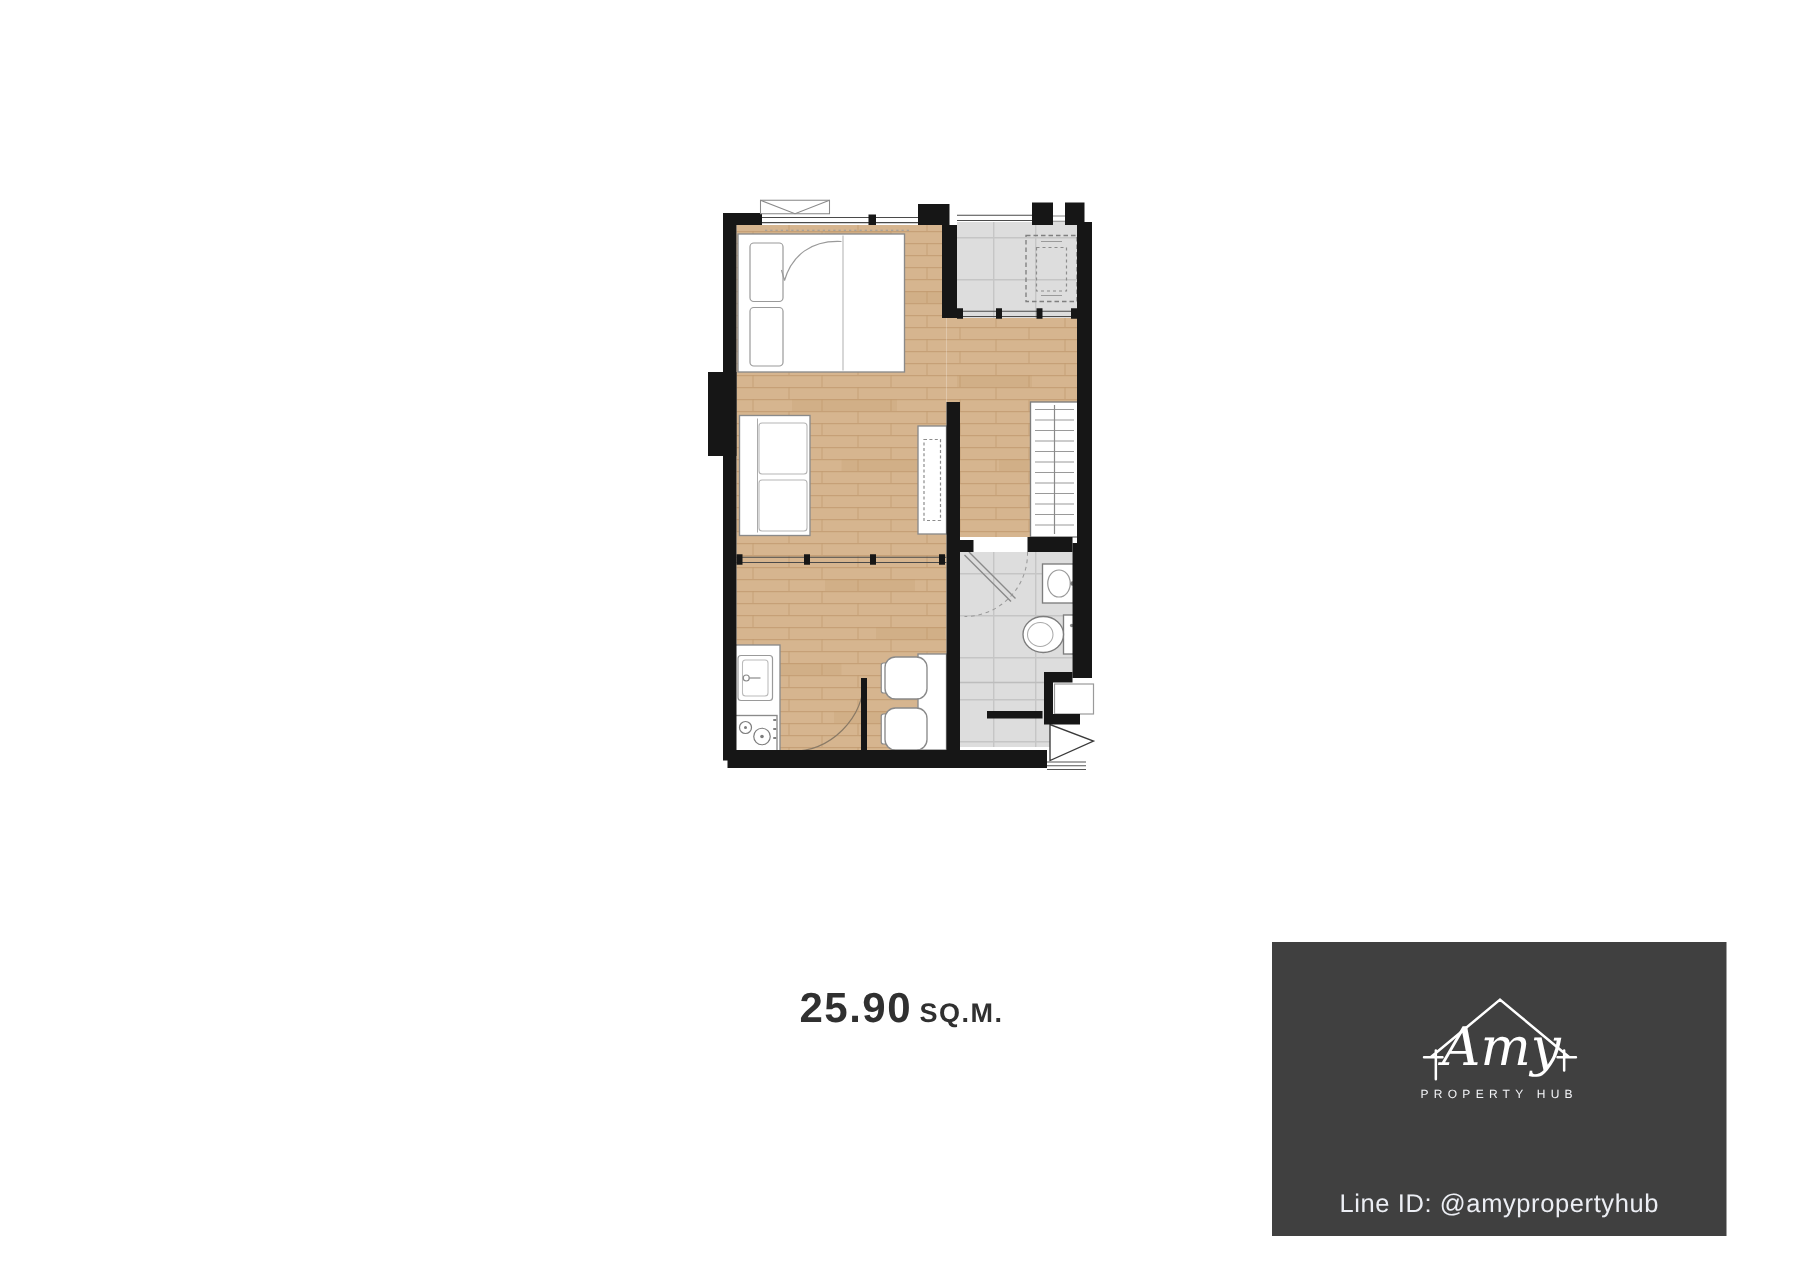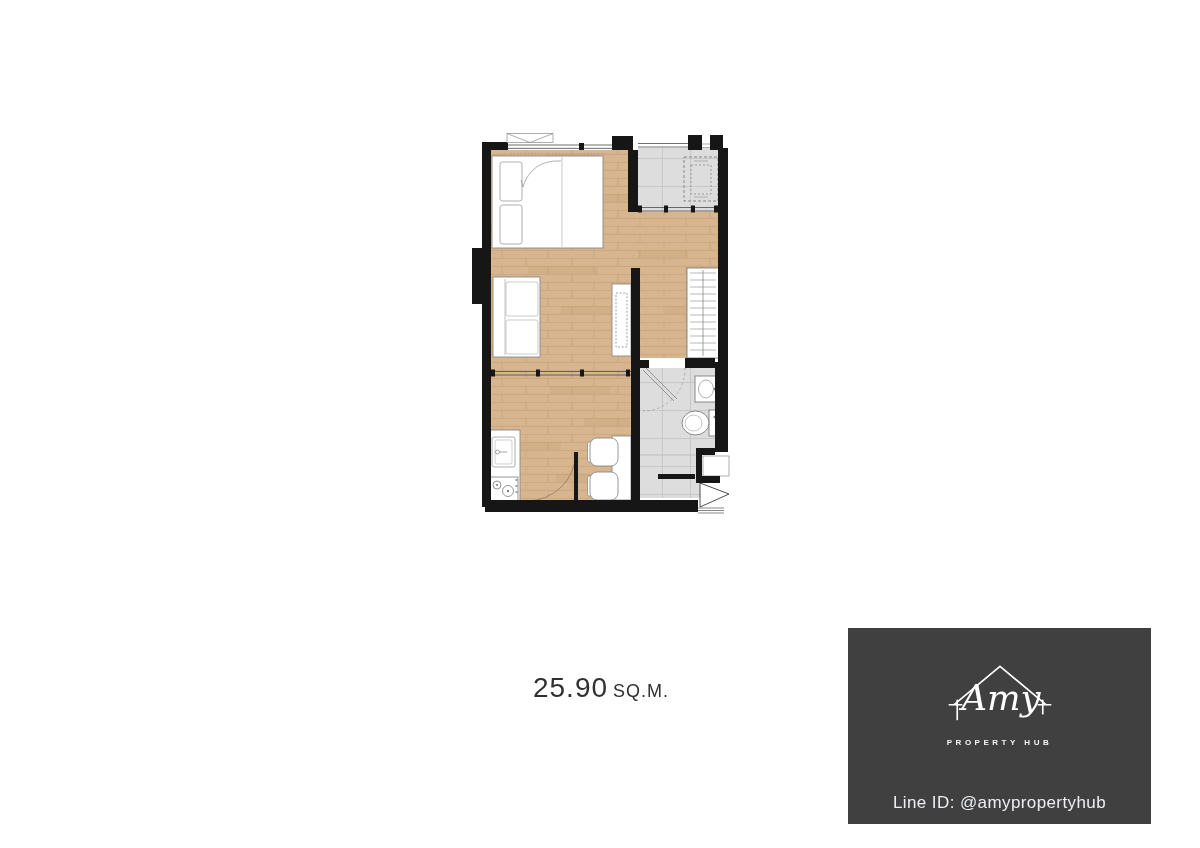--- a/index.html
+++ b/index.html
@@ -1,26 +1,26 @@
 <!DOCTYPE html>
 <html><head>
 <meta charset="utf-8">
 <style>
   html,body{margin:0;padding:0;background:#ffffff;}
   .stage{position:relative;width:1200px;height:848px;background:#ffffff;overflow:hidden;
          font-family:"Liberation Sans",sans-serif;}
   .plan{position:absolute;left:466px;top:130px;width:270px;height:384px;}
   .caption{position:absolute;left:436px;top:648px;width:330px;text-align:center;color:#303030;}
   .unit{font-size:42px;line-height:1.1;font-weight:400;letter-spacing:1px;}
-  .area{margin-top:24px;font-size:28px;letter-spacing:1px;}
+  .area{margin-top:8px;font-size:28px;letter-spacing:1px;font-weight:bold;}
   .unit-sm{font-size:18px;margin-left:5px;letter-spacing:1px;}
   .watermark{position:absolute;left:848px;top:628px;width:303px;height:196px;background:#404040;
              display:flex;flex-direction:column;align-items:center;color:#edeff5;}
   .logo-svg{margin-top:34px;width:118px;height:60px;display:block;}
-  .logo-sub{font-size:8px;letter-spacing:3.5px;font-weight:bold;margin-top:16px;color:#f3f4f7;}
+  .logo-sub{font-size:8px;letter-spacing:3.5px;font-weight:normal;margin-top:3px;color:#f3f4f7;}
   .contact{margin-top:auto;margin-bottom:9px;text-align:center;font-size:17px;line-height:24px;
            letter-spacing:.4px;color:#eceef4;}
 </style>
 </head>
 <body>
 
 <div class="stage">
 
   <svg class="plan" viewBox="0 0 270 384" xmlns="http://www.w3.org/2000/svg">
     <defs>

